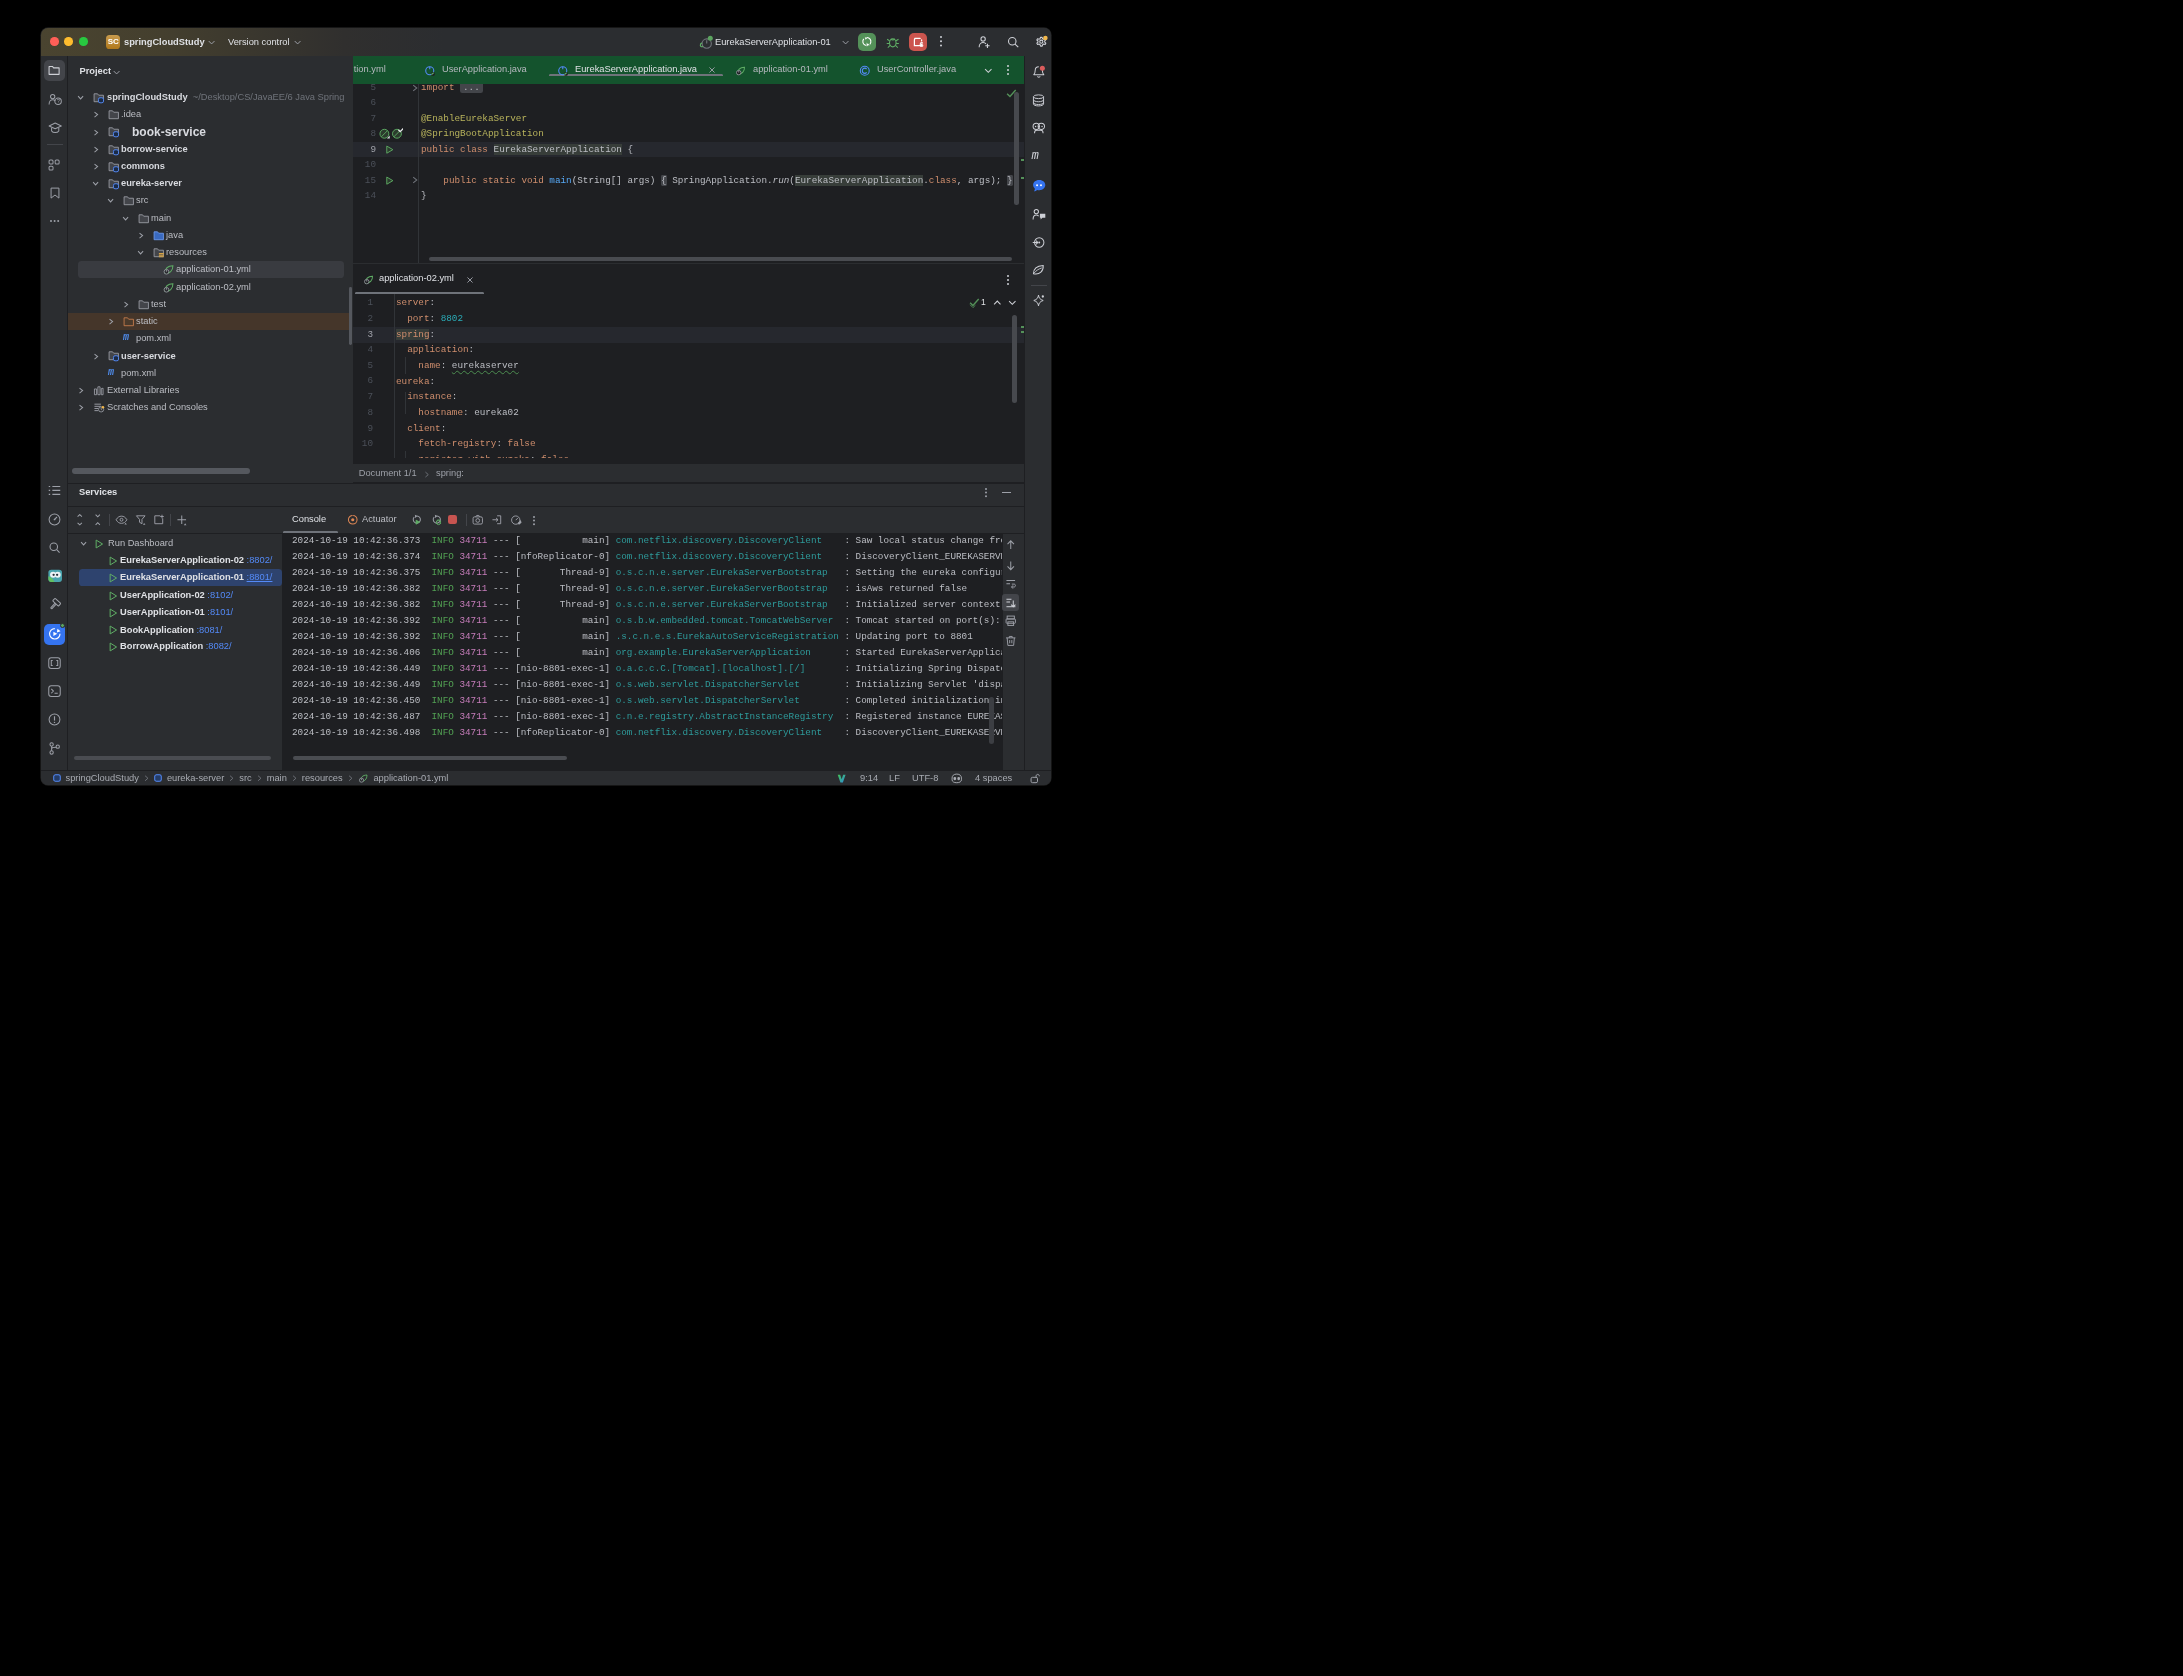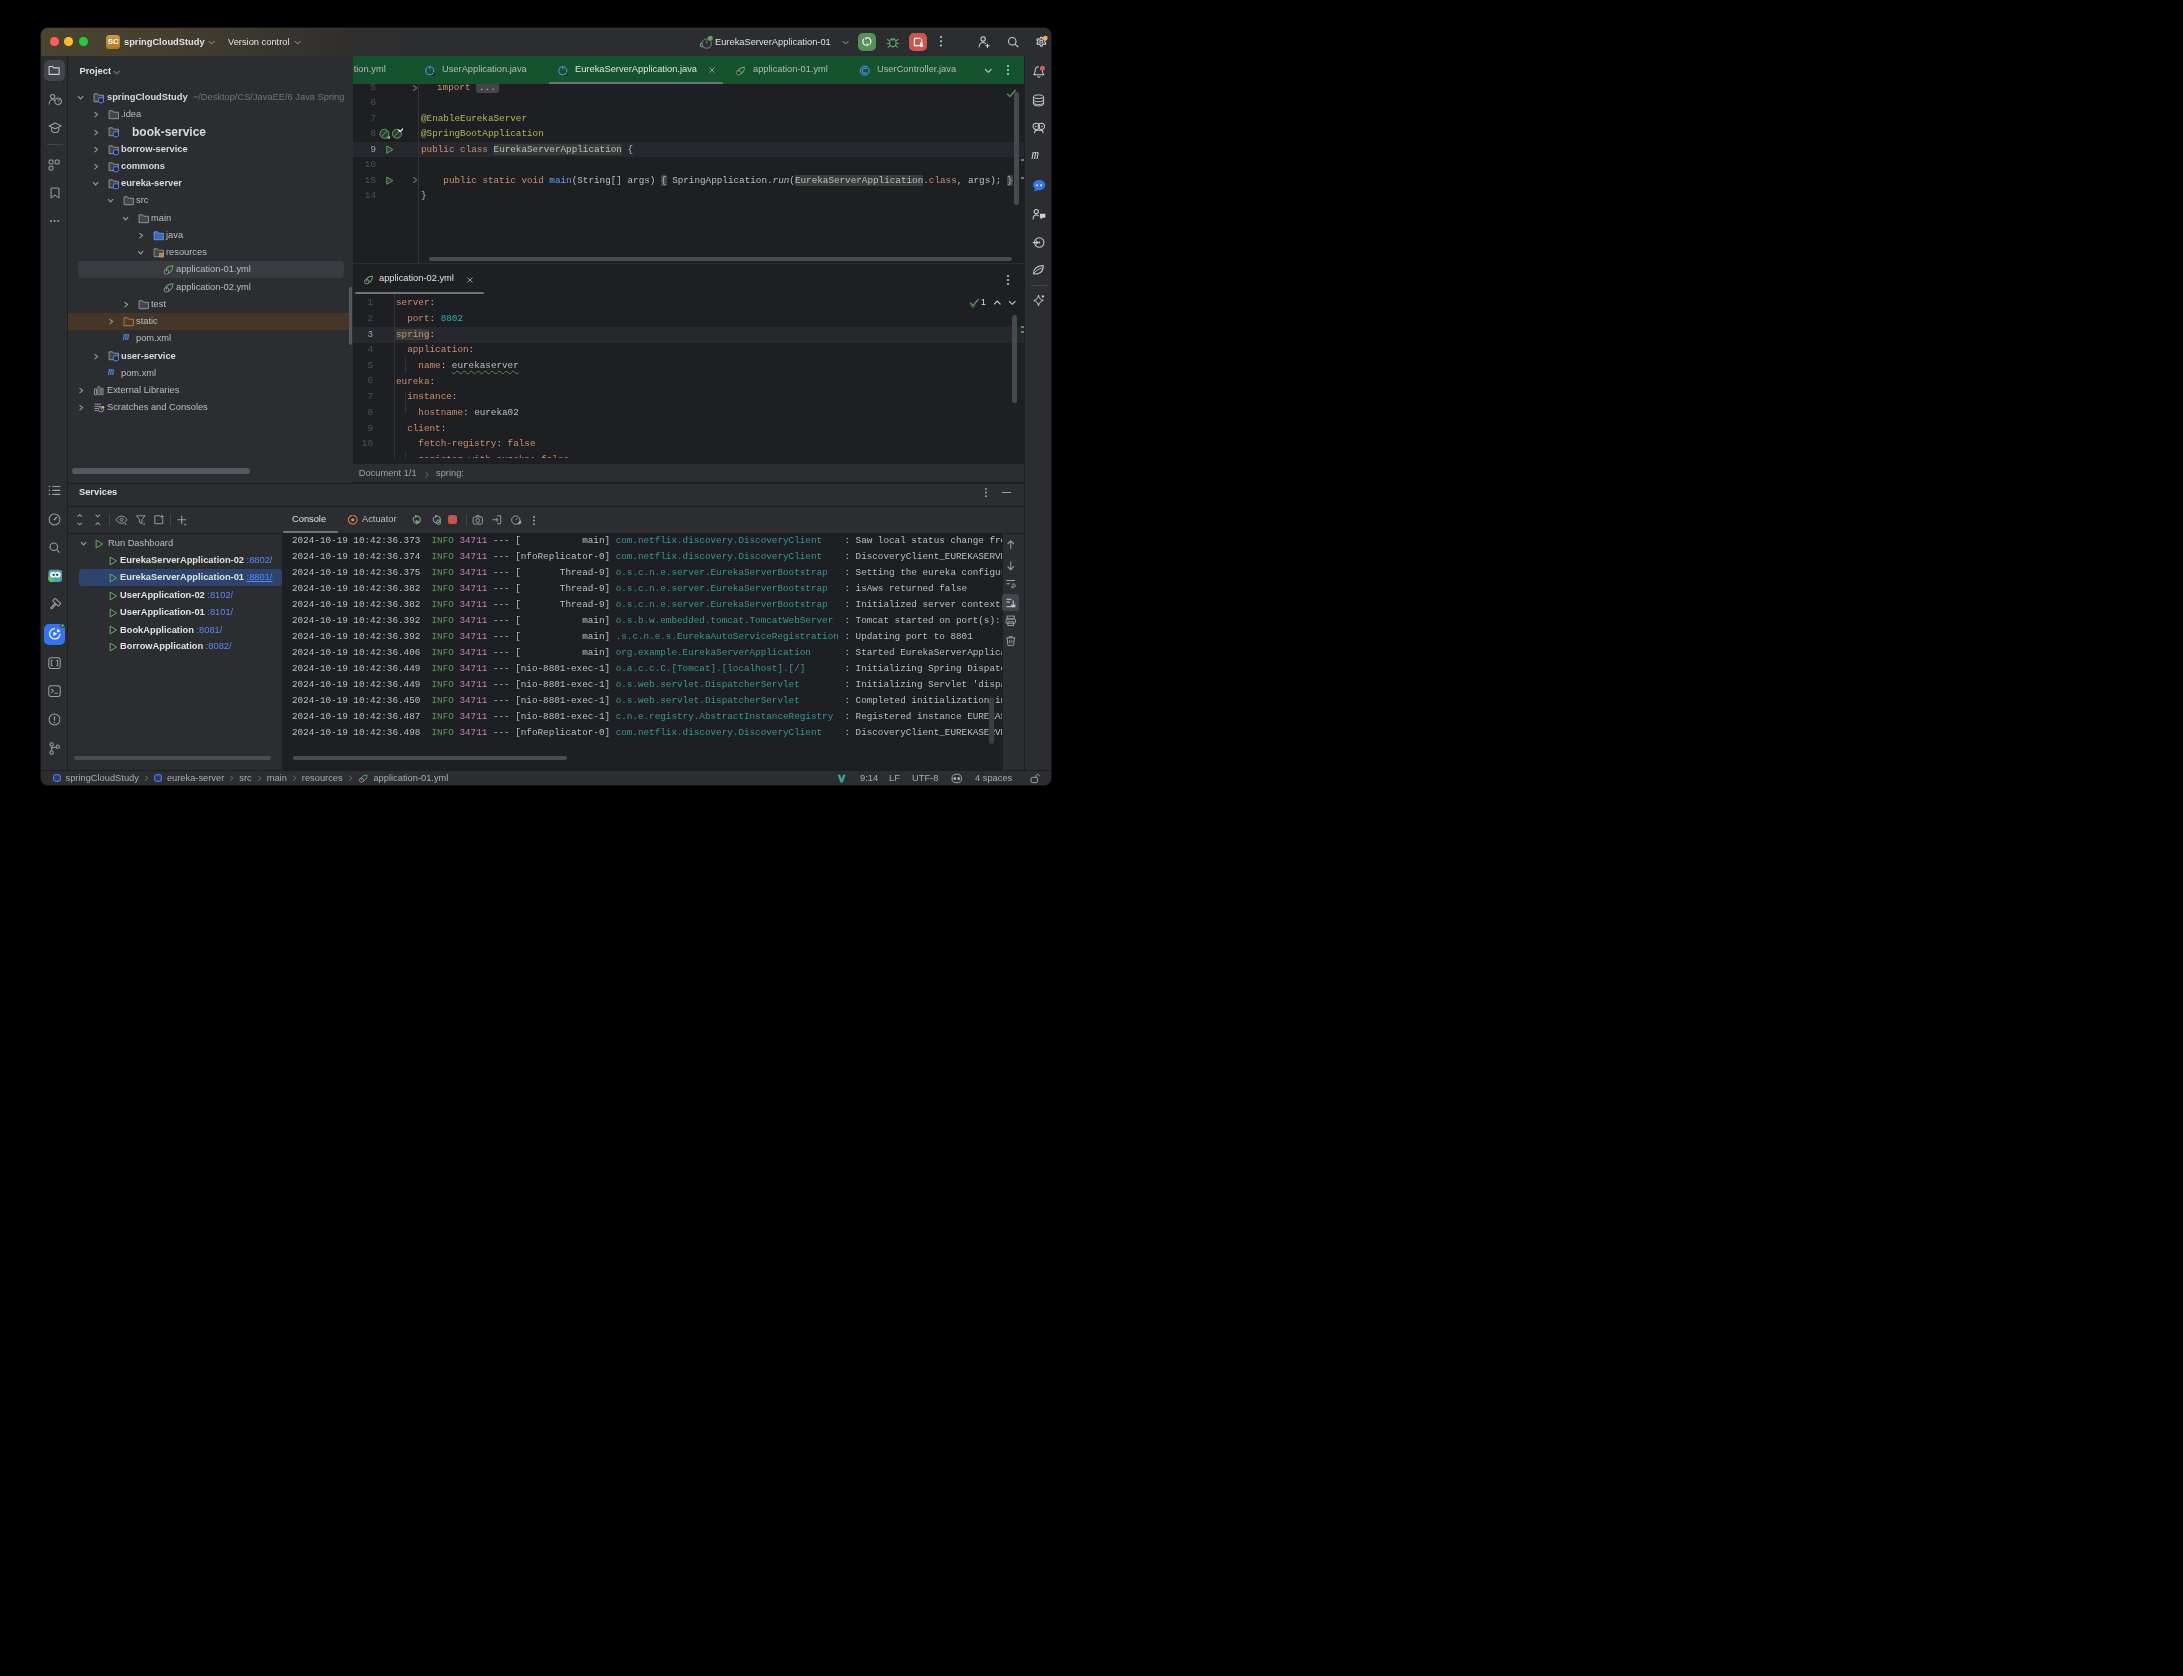--- a/index.html
+++ b/index.html
@@ -351,21 +351,21 @@
 
   <div class="abs" style="left:312px;top:28px;width:671px;height:28px;background:#14532d;overflow:hidden;">
     <div class="abs" style="left:0.7px;top:8px;font-size:9.3px;color:#B6B9BF;">tion.yml</div>
     <svg class="abs" style="left:71px;top:8.6px;" width="11.5" height="11.5" viewBox="0 0 16 16">
         <circle cx="8" cy="8" r="5.6" stroke="#548AF7" stroke-width="1.5" fill="none"></circle>
         <path d="M8 2.4 V6" stroke="#548AF7" stroke-width="1.5"></path>
         <circle cx="12.5" cy="12.5" r="2.6" fill="#1E1F22"></circle>
         <path d="M10.8 13.8 C10.8 12 12 11 13.8 11" stroke="#5FAD65" stroke-width="1.4" fill="none"></path>
       </svg>
     <div class="abs" style="left:89px;top:8px;font-size:9.3px;color:#B6B9BF;">UserApplication.java</div>
-    <div class="abs" style="left:196px;top:0;width:174px;height:28px;">
+    <div class="abs" style="left:196px;top:0;width:174px;height:20px;">
       <div class="abs" style="left:0;bottom:0;width:174px;height:2.2px;background:#6F737A;border-radius:1.4px 1.4px 0 0;"></div>
       <svg class="abs" style="left:8px;top:8.6px;" width="11.5" height="11.5" viewBox="0 0 16 16">
           <circle cx="8" cy="8" r="5.6" stroke="#548AF7" stroke-width="1.5" fill="none"></circle>
           <path d="M8 2.4 V6" stroke="#548AF7" stroke-width="1.5"></path>
           <circle cx="12.5" cy="12.5" r="2.6" fill="#1E1F22"></circle>
           <path d="M10.8 13.8 C10.8 12 12 11 13.8 11" stroke="#5FAD65" stroke-width="1.4" fill="none"></path>
         </svg>
       <div class="abs" style="left:26px;top:8px;font-size:9.3px;color:#DFE1E5;">EurekaServerApplication.java</div>
       <svg class="abs" style="left:159px;top:10px;" width="8" height="8" viewBox="0 0 11 11">
           <path d="M2 2 L9 9 M9 2 L2 9" stroke="#9DA0A8" stroke-width="1.3"></path>
@@ -414,21 +414,21 @@
     <svg class="abs" style="left:32px;top:92px;" width="9.3" height="9.3" viewBox="0 0 13 13">
         <path d="M2.5 1.5 L11 6.5 L2.5 11.5 Z" fill="#2B3B2D" stroke="#5FAD65" stroke-width="1.3" stroke-linejoin="round"></path>
       </svg>
     <svg class="abs" style="left:58px;top:-0.4px;" width="8" height="8" viewBox="0 0 11 11">
         <path d="M3 1.5 L8 5.5 L3 9.5" stroke="#6F737A" stroke-width="1.4" fill="none"></path>
       </svg>
     <svg class="abs" style="left:58px;top:92px;" width="8" height="8" viewBox="0 0 11 11">
         <path d="M3 1.5 L8 5.5 L3 9.5" stroke="#6F737A" stroke-width="1.4" fill="none"></path>
       </svg>
 
-    <div class="abs mono row" style="left:68px;top:-4.1px;height:15.4px;line-height:15.4px;font-size:9.3px;margin-left:16px;"><span style="color:#CF8E6D">import</span> <span style="background:#43454A;border-radius:2.2px;padding:0 2.9px;color:#BCBEC4;">...</span></div>
+    <div class="abs mono row" style="left:68px;top:-4.1px;height:15.4px;line-height:15.4px;font-size:9.3px;"><span style="color:#CF8E6D">import</span> <span style="background:#43454A;border-radius:2.2px;padding:0 2.9px;color:#BCBEC4;">...</span></div>
     <div class="abs mono row" style="left:68px;top:27px;height:15.4px;line-height:15.4px;font-size:9.3px;color:#B8B35C;">@EnableEurekaServer</div>
     <div class="abs mono row" style="left:68px;top:42px;height:15.4px;line-height:15.4px;font-size:9.3px;color:#B8B35C;">@SpringBootApplication</div>
     <div class="abs mono row" style="left:68px;top:58px;height:15.4px;line-height:15.4px;font-size:9.3px;color:#BCBEC4;"><span style="color:#CF8E6D">public class</span> <span style="background:#373D39;">EurekaServerApplication</span> {</div>
     <div class="abs mono row" style="left:68px;top:89px;height:15.4px;line-height:15.4px;font-size:9.3px;color:#BCBEC4;">    <span style="color:#CF8E6D">public static void</span> <span style="color:#56A8F5">main</span>(String[] args) <span style="background:#43454A;border-radius:1.4px;">{</span> SpringApplication.<span style="font-style:italic">run</span>(<span style="background:#373D39;">EurekaServerApplication</span>.<span style="color:#CF8E6D">class</span>, args); <span style="background:#43454A;border-radius:1.4px;">}</span></div>
     <div class="abs mono row" style="left:68px;top:104px;height:15.4px;line-height:15.4px;font-size:9.3px;color:#BCBEC4;">}</div>
 
     <svg class="abs" style="left:653px;top:5px;" width="10.8" height="9.3" viewBox="0 0 15 13">
         <path d="M1.5 6.5 L5.5 10.5 L13.5 1.5" stroke="#549159" stroke-width="2" fill="none"></path>
       </svg>
     <div class="abs" style="left:661px;top:8px;width:5px;height:113px;background:#47494E;border-radius:2.9px;"></div>

